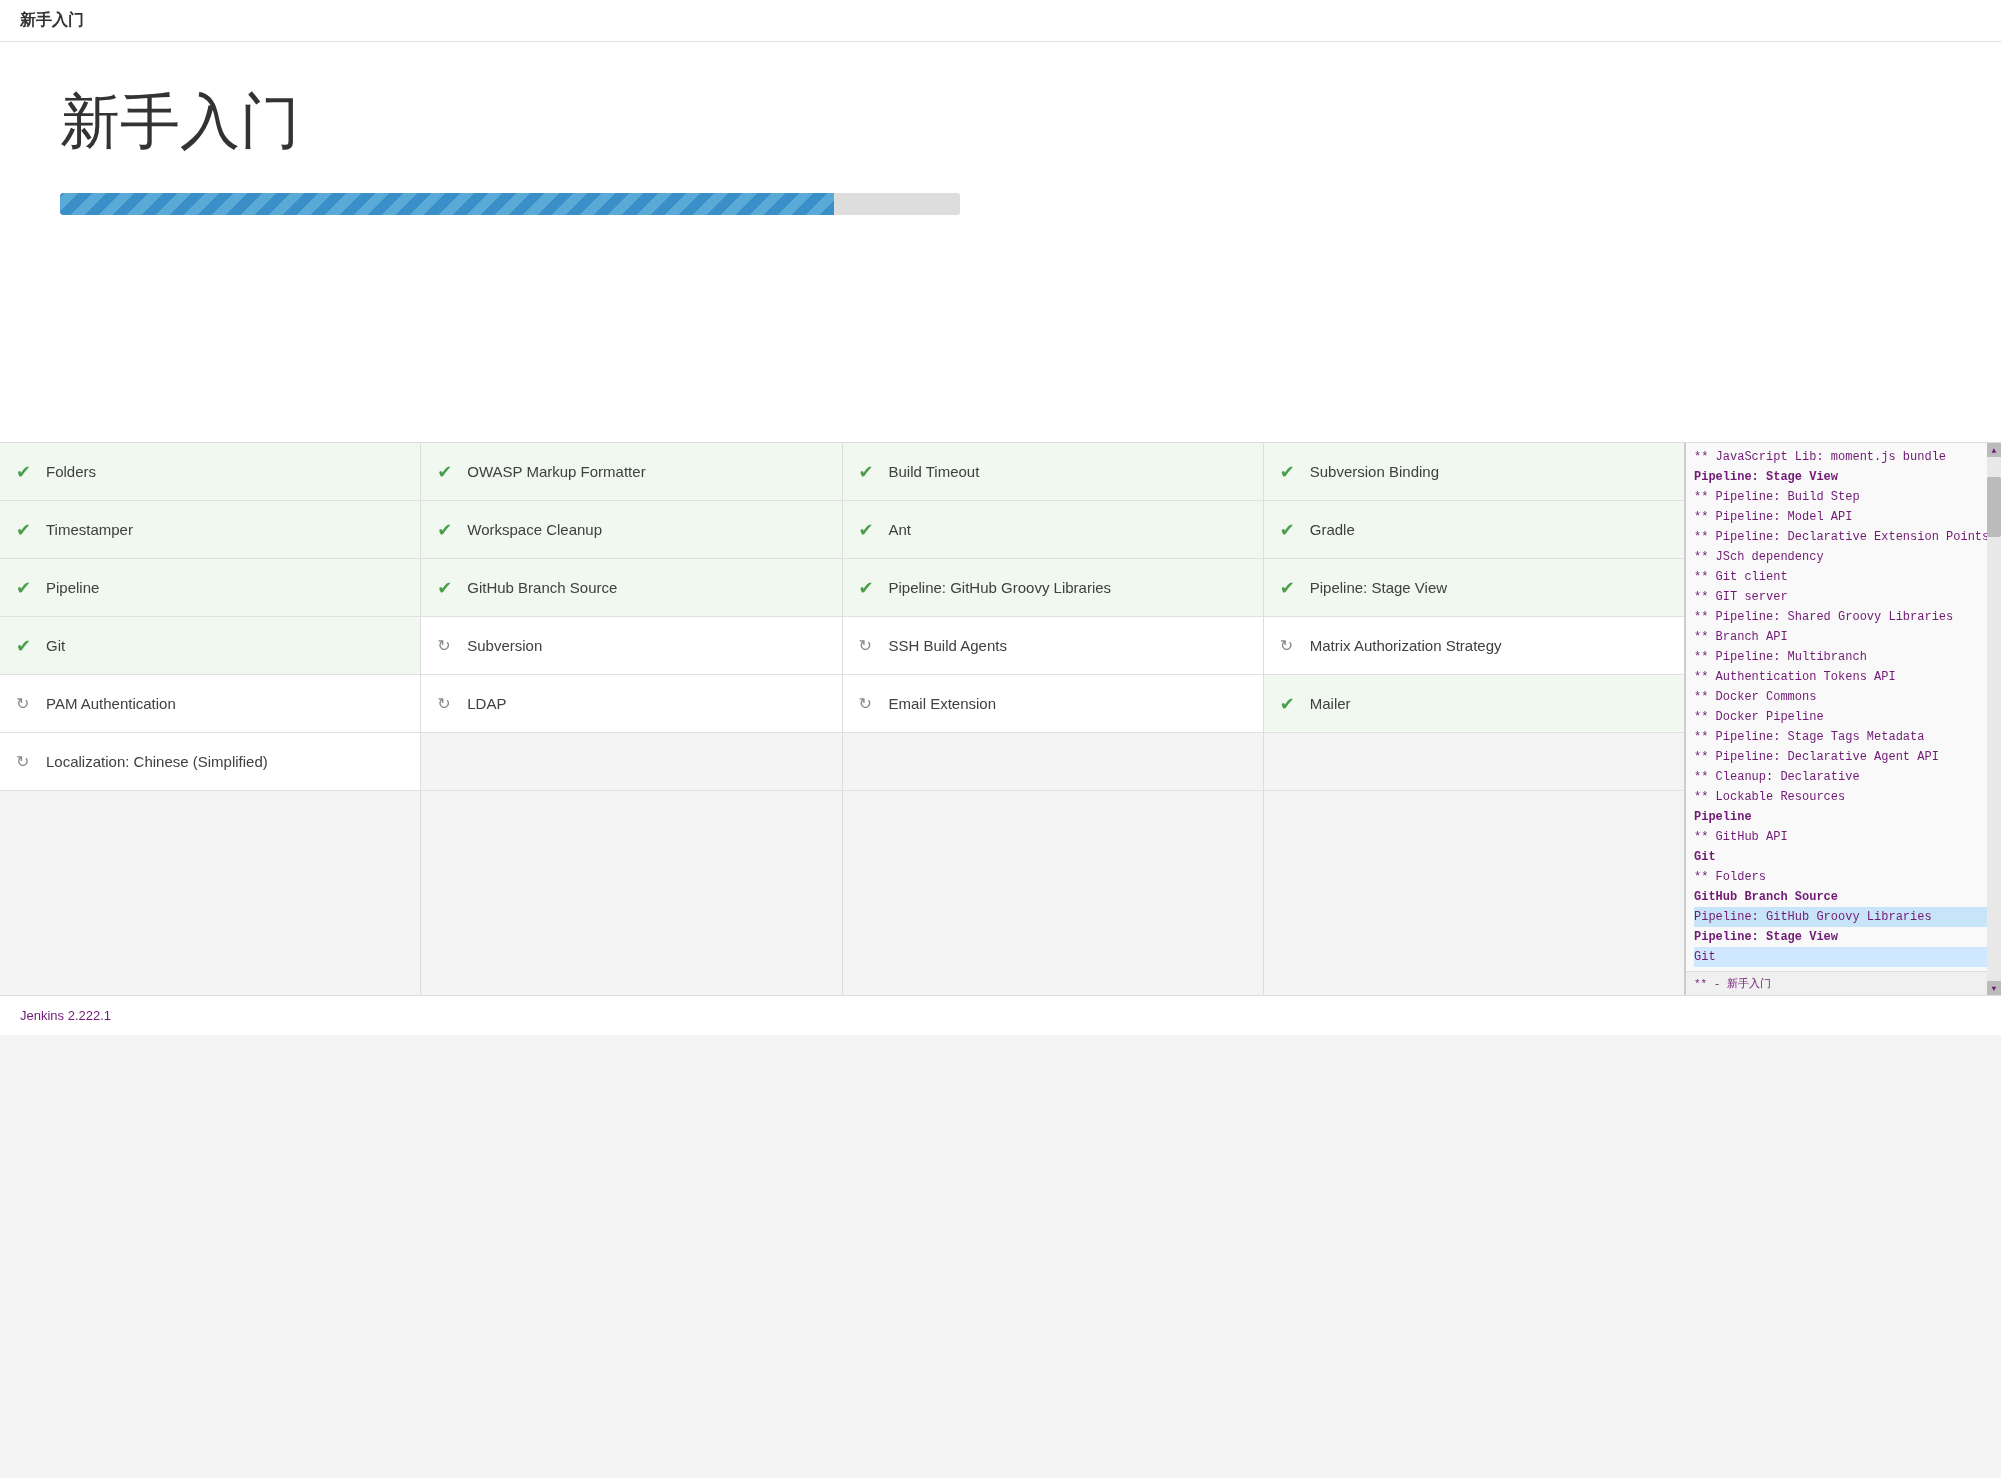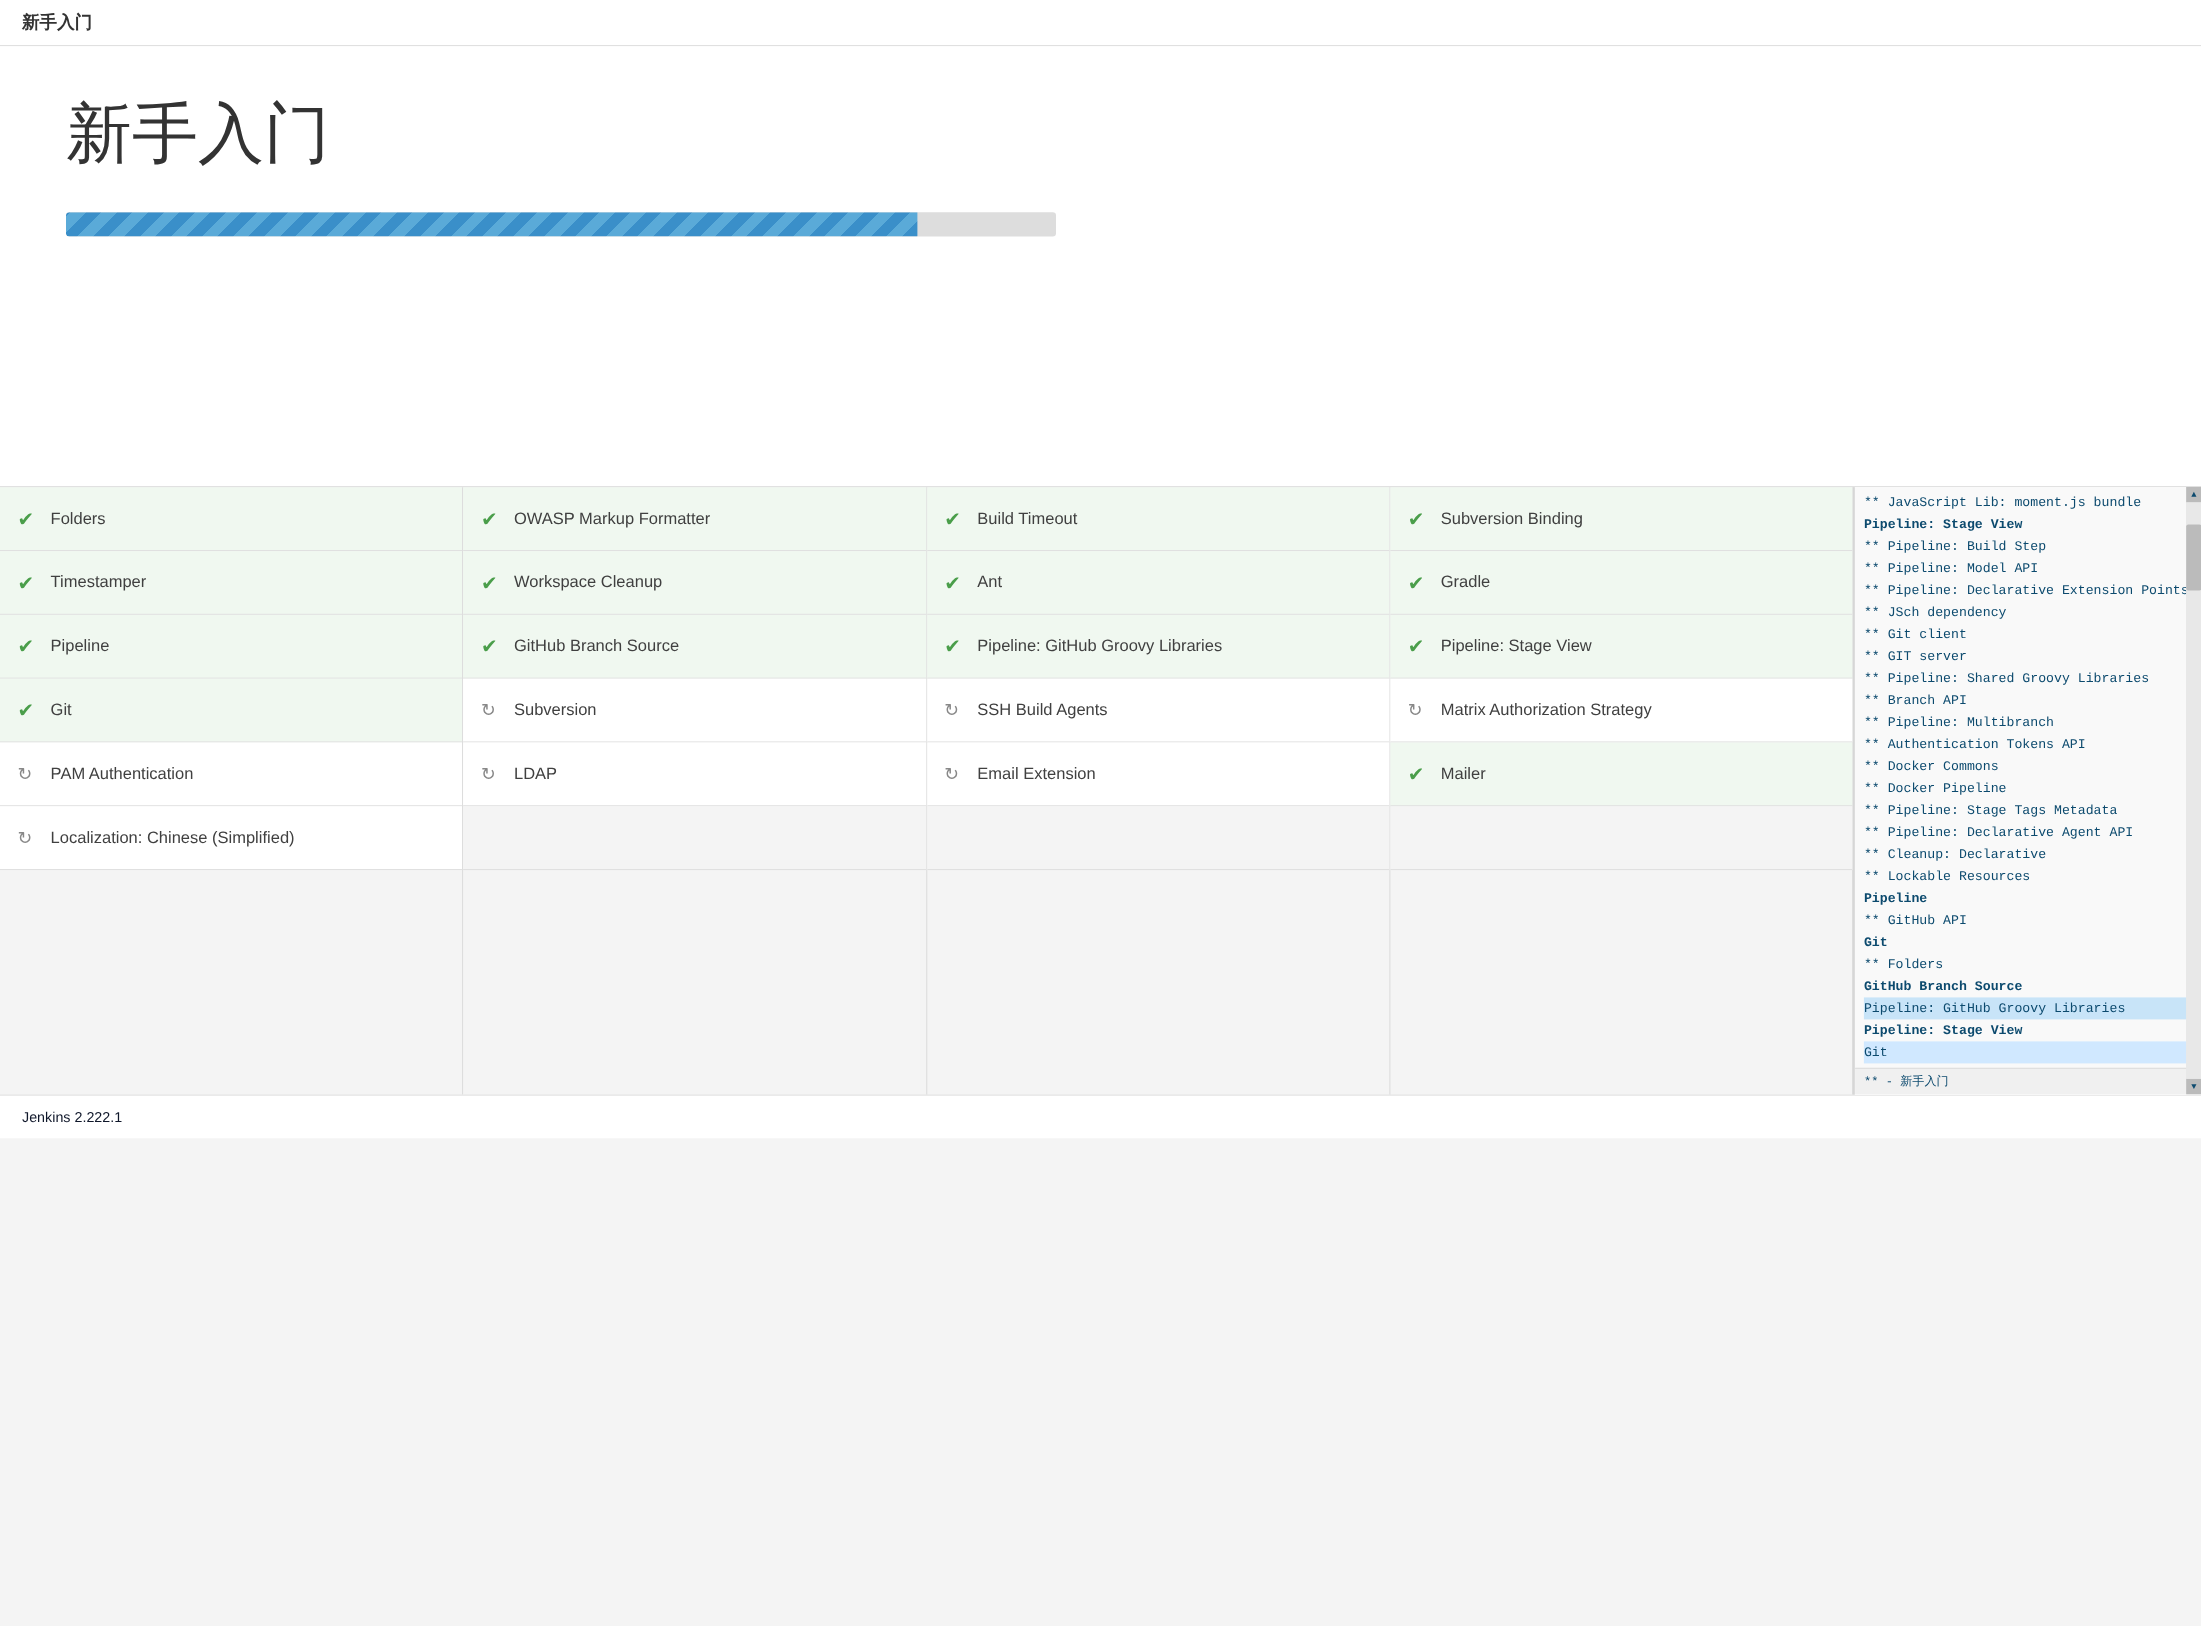--- a/index.html
+++ b/index.html
@@ -123,21 +123,21 @@
       line-height: 1.3;
     }
 
     
     .right-sidebar {
       width: 316px;
       background: #f9f9f9;
       border-left: 1px solid #ccc;
       font-family: 'Courier New', monospace;
       font-size: 12px;
-      color: #0c4a6e;
+      color: #701a75;
       overflow-y: auto;
       position: relative;
     }
 
     .sidebar-scroll-content {
       padding: 4px 8px;
     }
 
     .sidebar-line {
       padding: 1px 0;
@@ -196,21 +196,21 @@
       justify-content: center;
       font-size: 8px;
     }
 
     
     .footer {
       padding: 12px 20px;
       background: #fff;
       border-top: 1px solid #ddd;
       font-size: 13px;
-      color: #0f172a;
+      color: #701a75;
     }
 
     
     .sidebar-legend {
       padding: 4px 8px;
       border-top: 1px solid #ddd;
       font-size: 11px;
       font-family: 'Courier New', monospace;
       background: #f0f0f0;
     }

